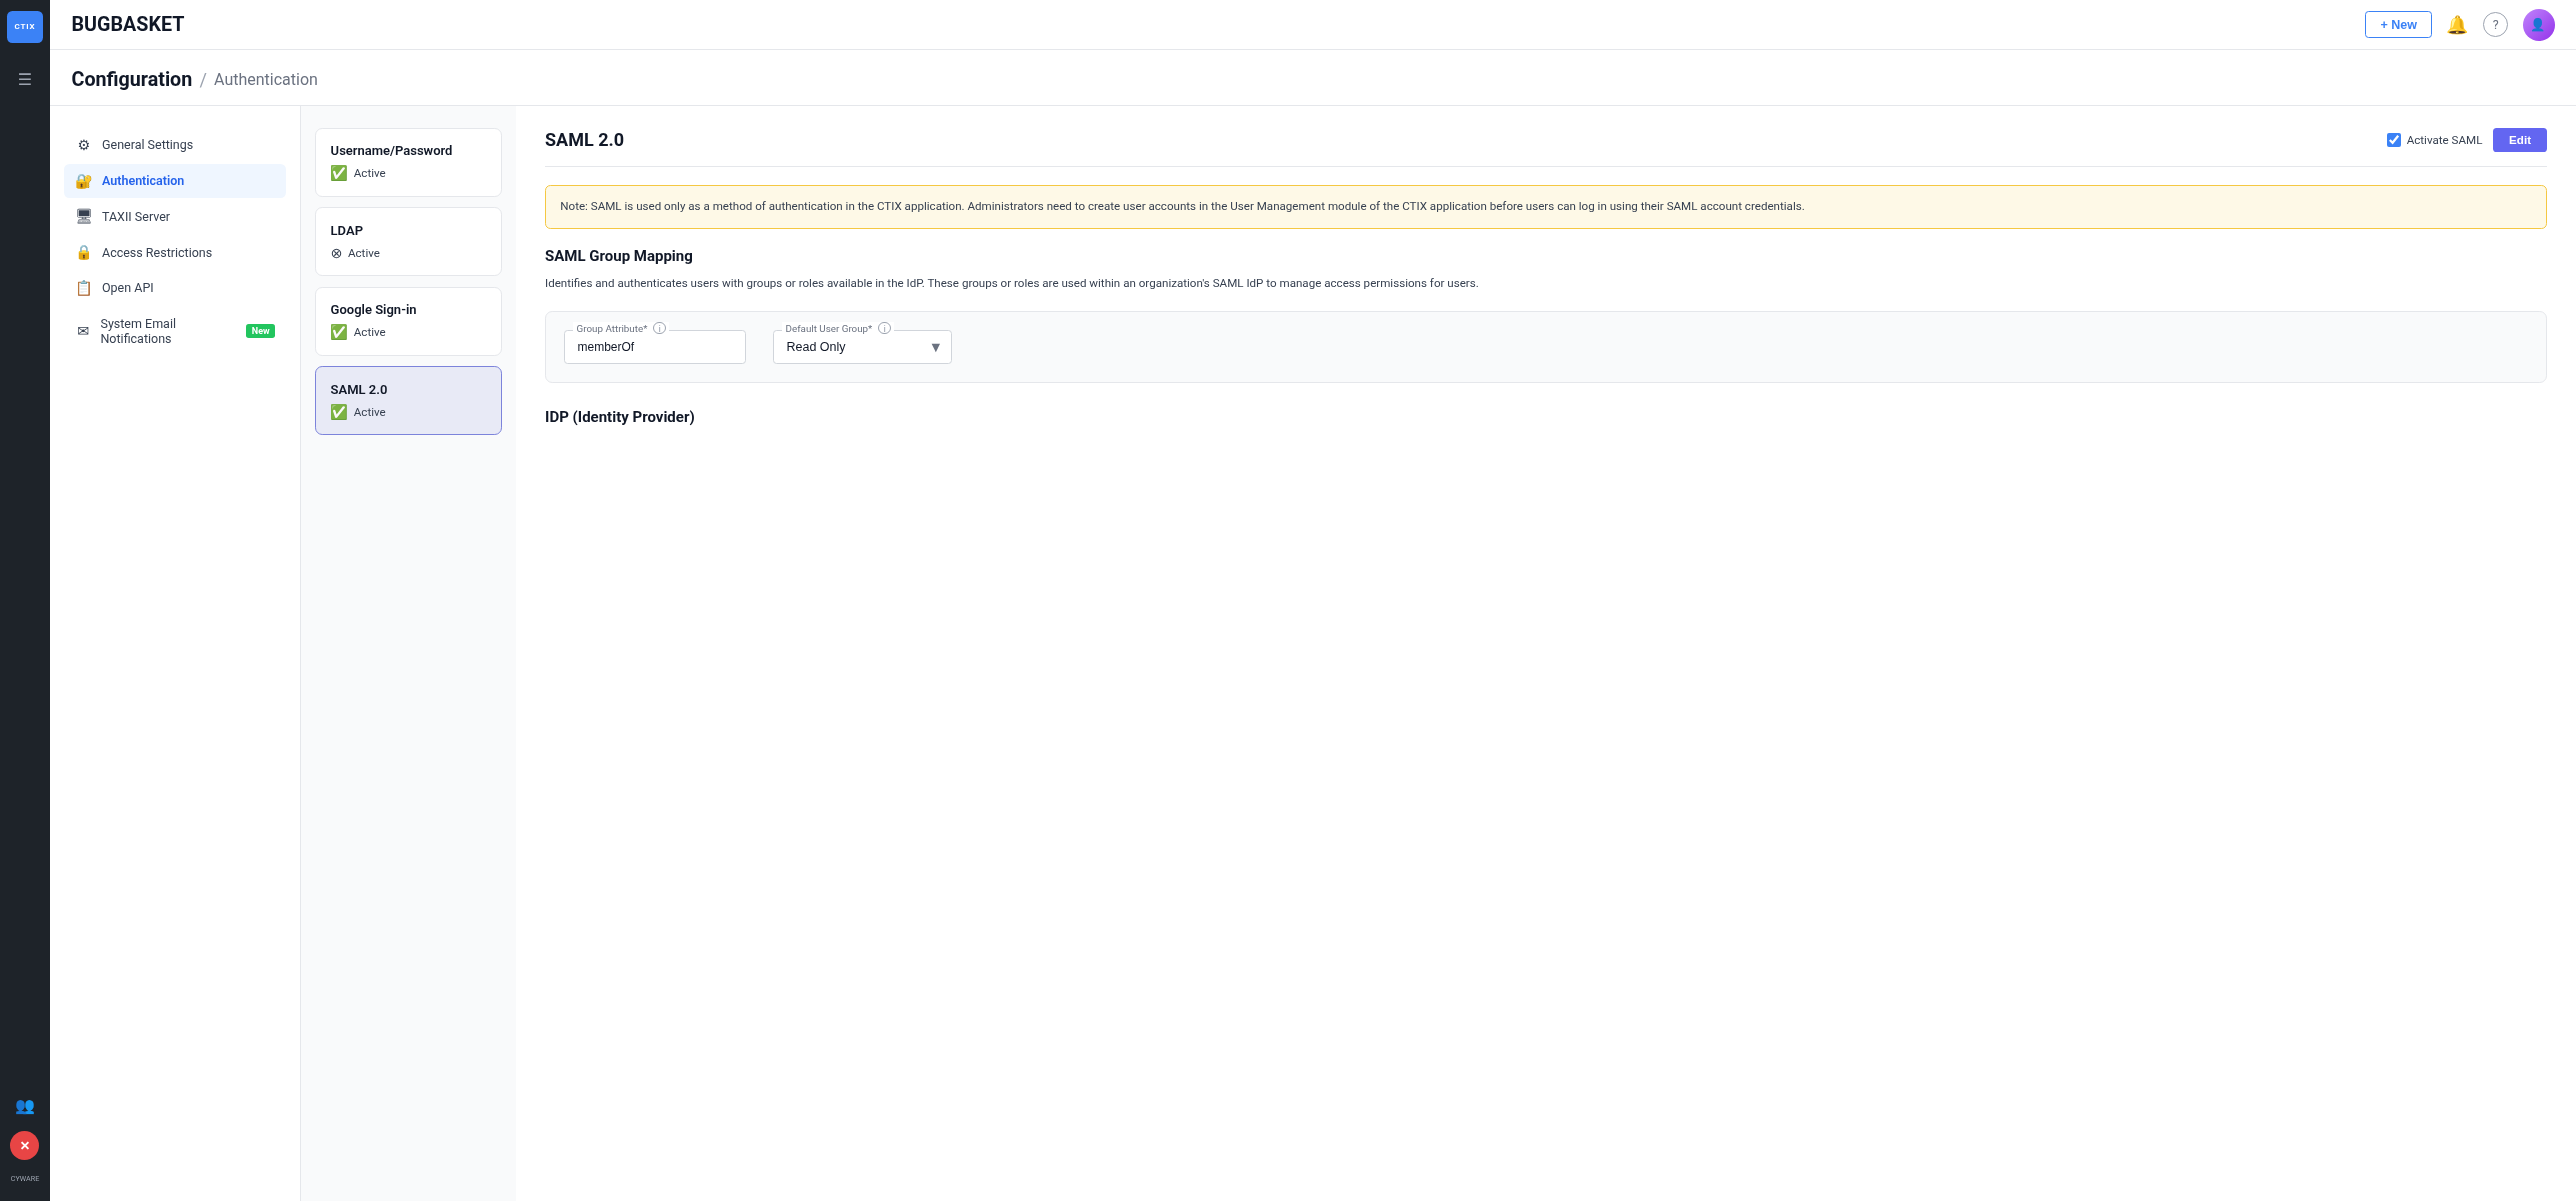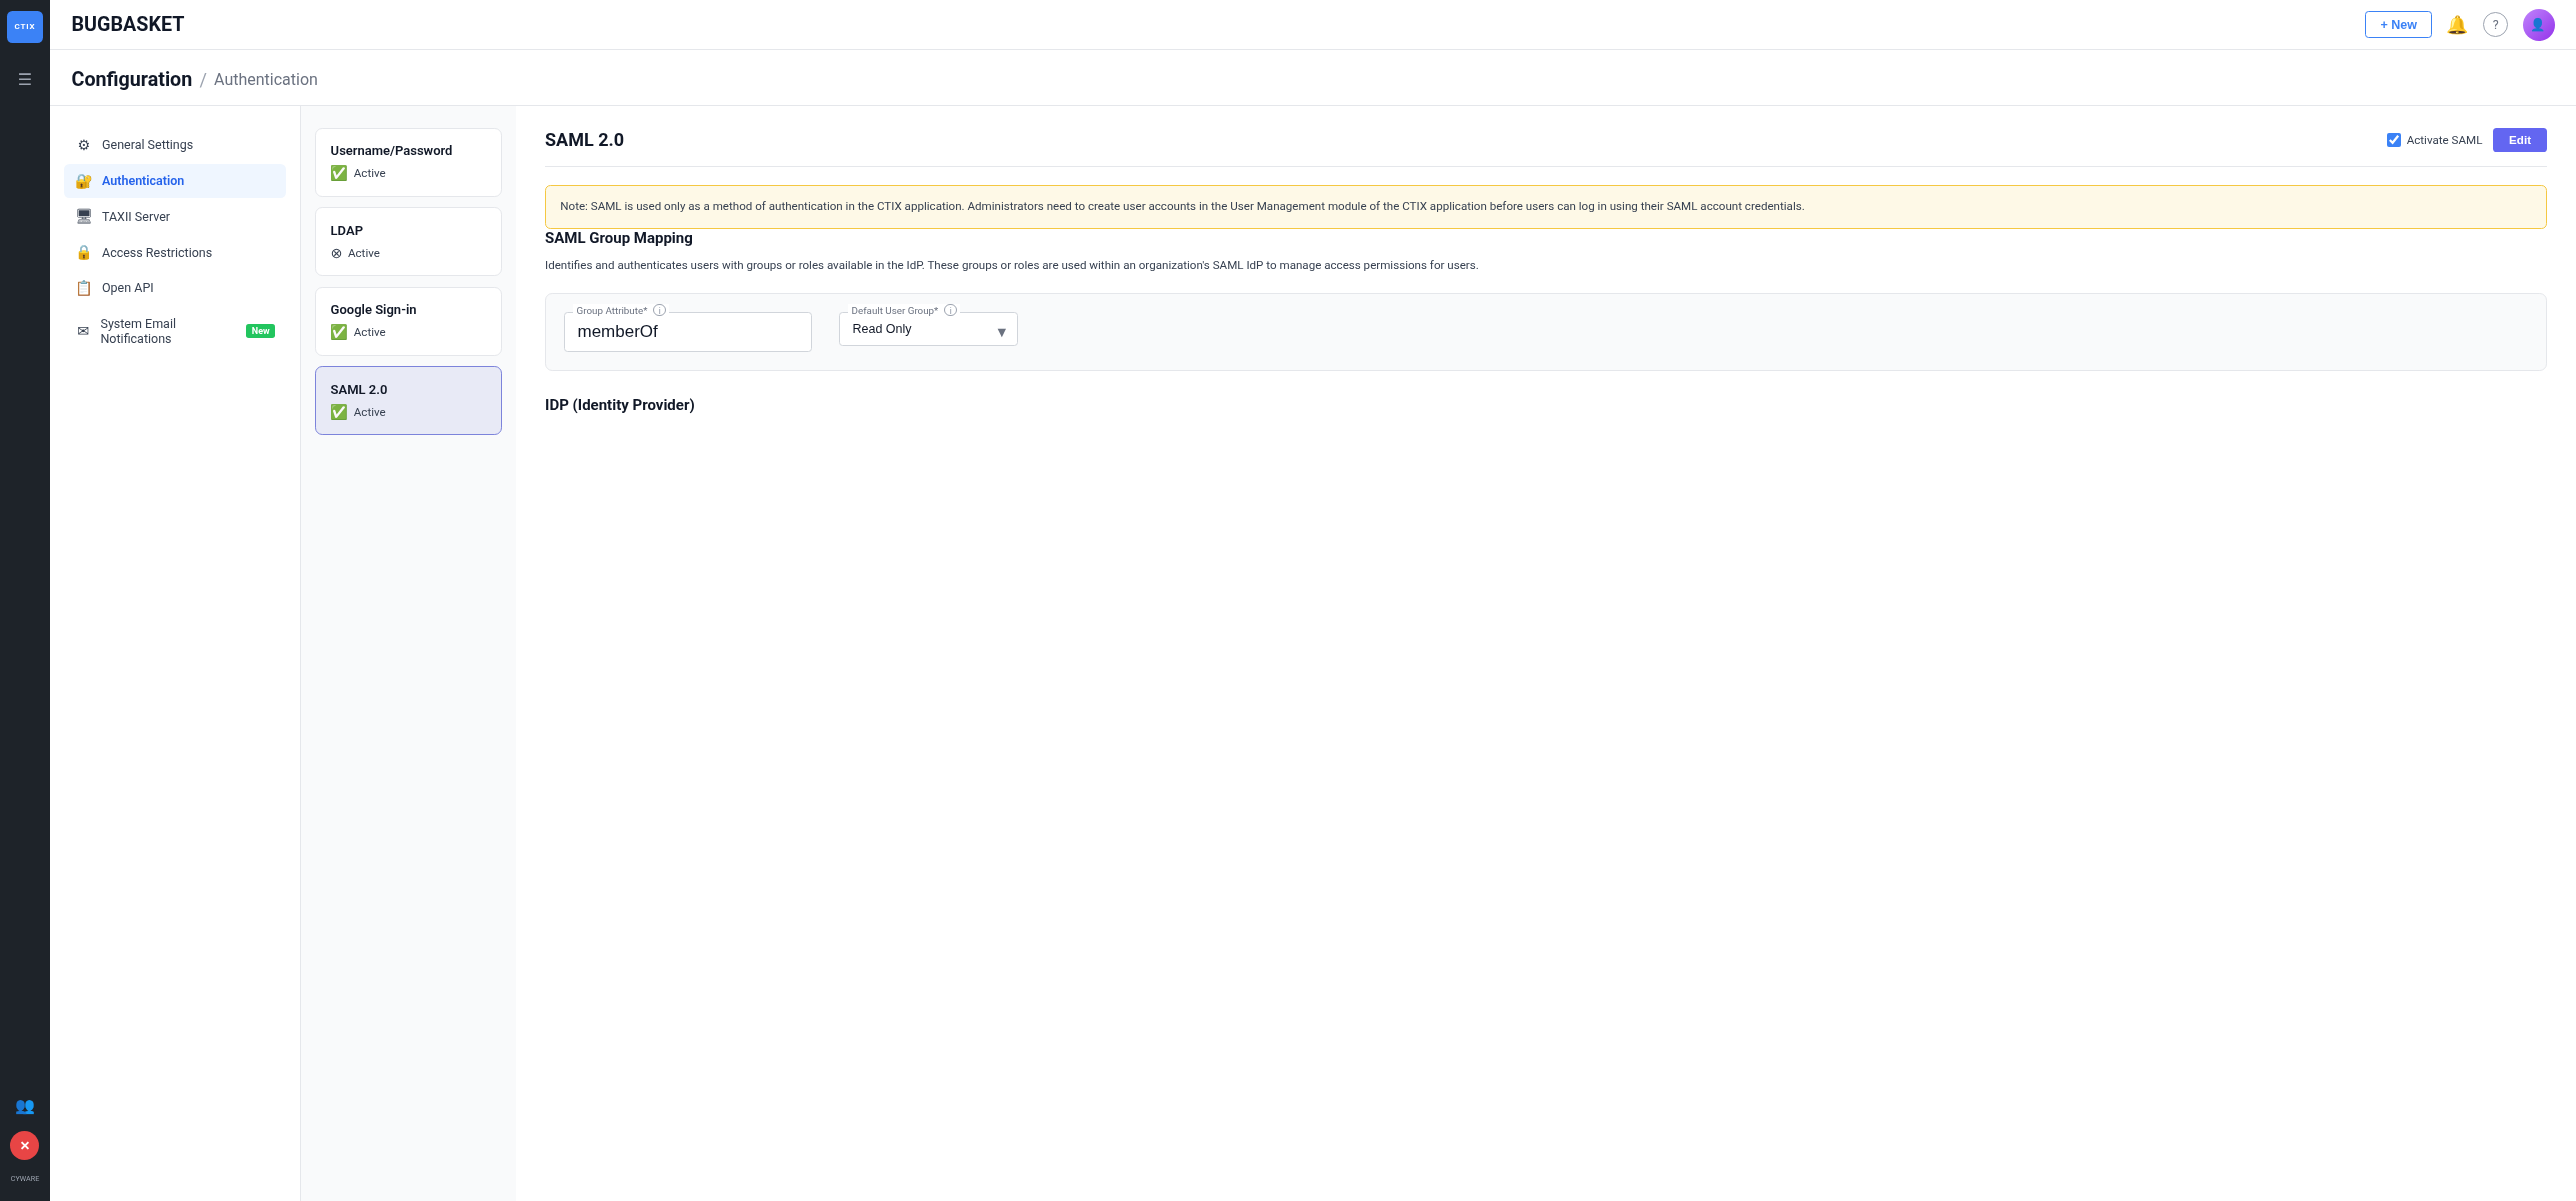--- a/index.html
+++ b/index.html
@@ -285,20 +285,21 @@
       cursor: pointer;
       font-size: 11.6px;
       font-weight: 600;
     }
 
     .note-box {
       background: #fef9e7;
       border: 0.9px solid #f5c842;
       border-radius: 5.4px;
       padding: 12.5px 14.3px;
+      margin-bottom: 18px;
       font-size: 11.6px;
       color: #374151;
       line-height: 1.5;
     }
     .description-text {
       font-size: 12.5px;
       color: #374151;
       line-height: 1.6;
       margin-bottom: 25px;
     }
@@ -334,21 +335,21 @@
       left: 9px;
       background: white;
       padding: 0 3.6px;
       font-size: 9.8px;
       color: #6b7280;
     }
     .field-input {
       border: 0.9px solid #d1d5db;
       border-radius: 3.6px;
       padding: 9px 12.5px;
-      font-size: 17px;
+      font-size: 12px;
       color: #111827;
       background: white;
       min-width: 161px;
     }
     .field-select {
       border: 0.9px solid #d1d5db;
       border-radius: 3.6px;
       padding: 9px 32px 9px 12.5px;
       font-size: 12.5px;
       color: #111827;

